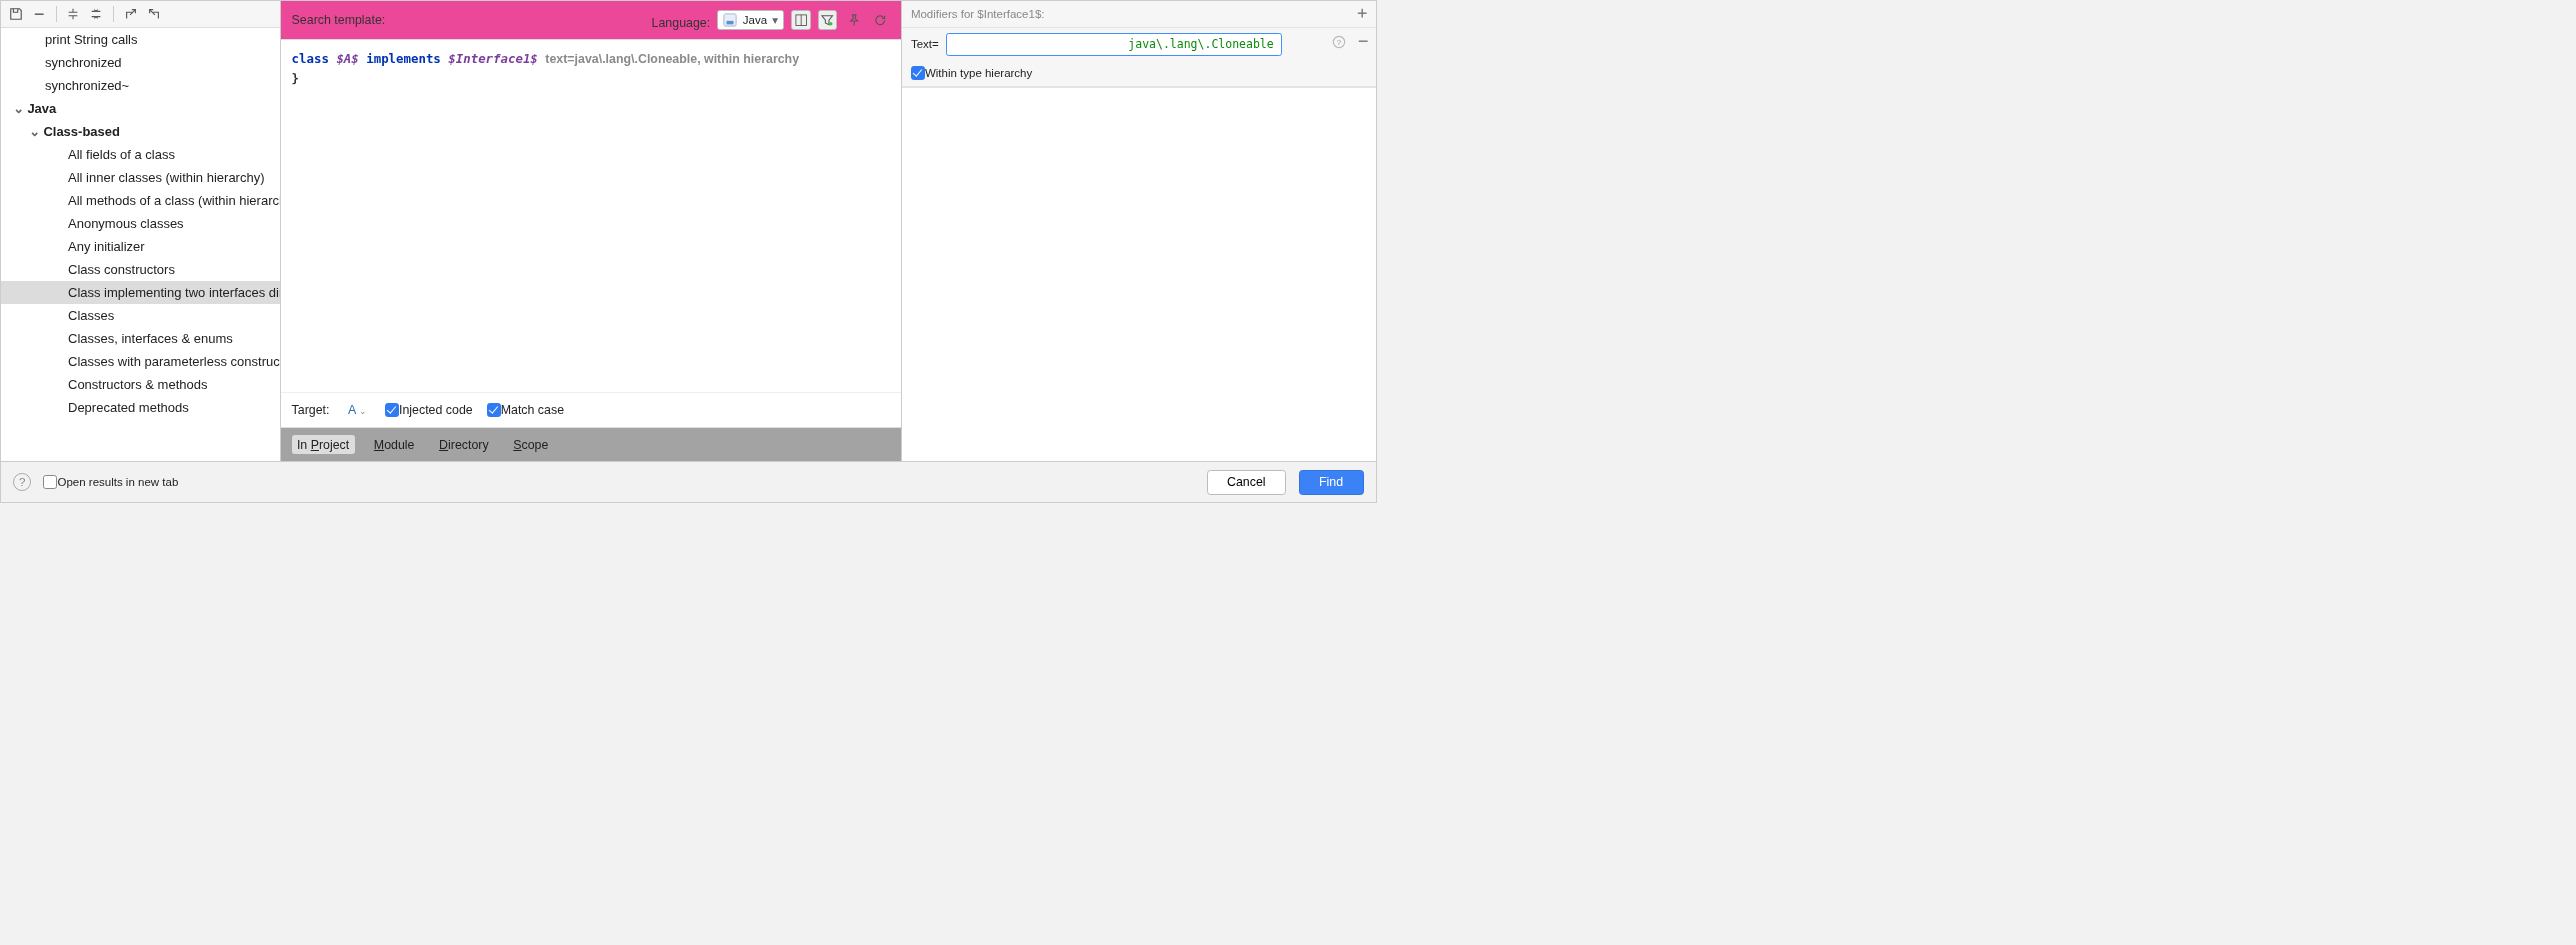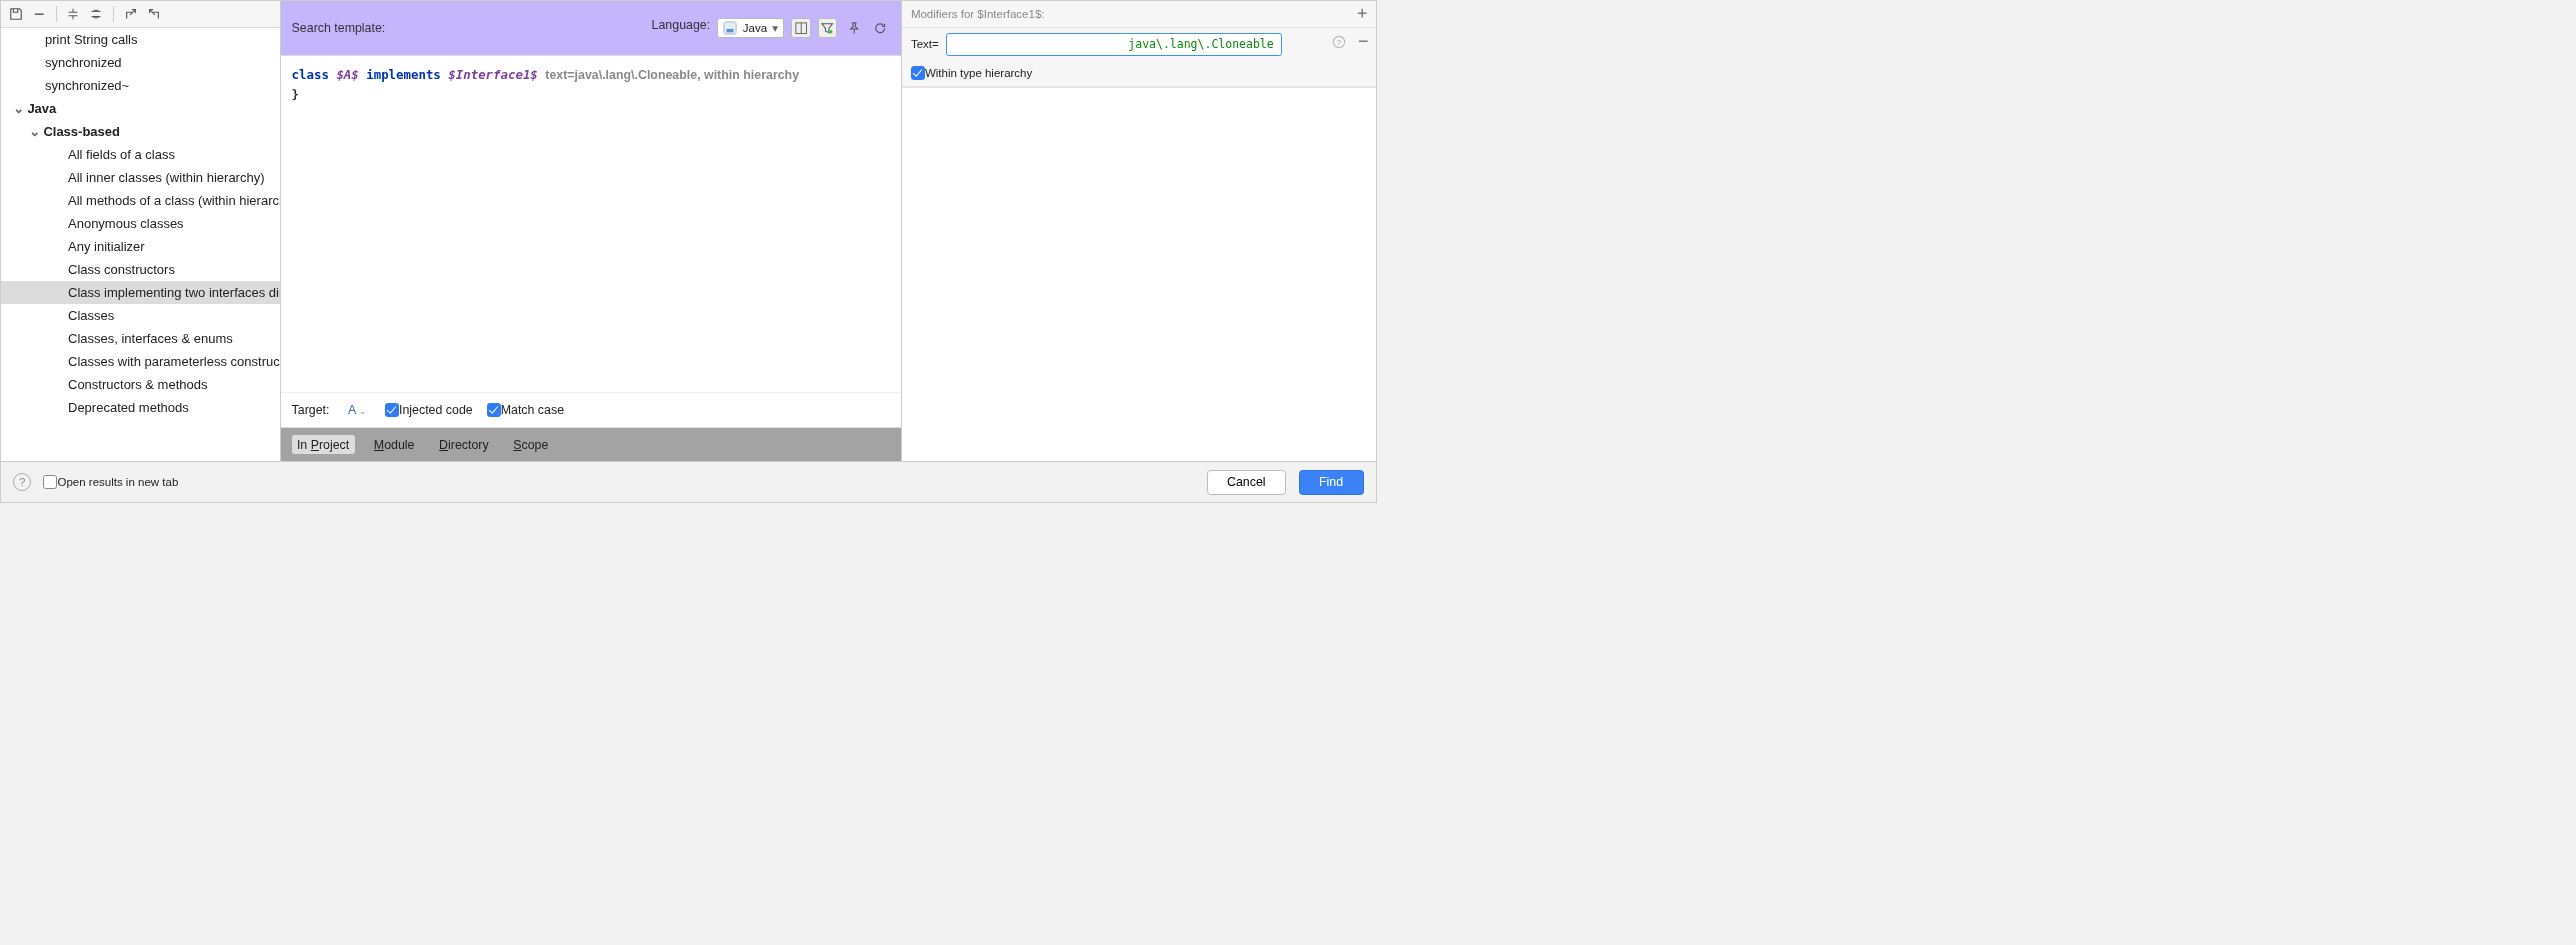--- a/index.html
+++ b/index.html
@@ -28,23 +28,23 @@
 .tree-row.sel { background: #dcdcdc; }
 .tree-indent-1 { padding-left: 44px; }
 .tree-indent-2 { padding-left: 67px; }
 .tree-chevron { width: 14px; display: inline-block; color: #666; text-align: center; margin-right: 1.8px; }
 .tree-row.bold { font-weight: 600; }
 .tree-row.node0 { padding-left: 10.6px; }
 .tree-row.node1 { padding-left: 26.6px; }
 
 
 .main { flex: 1; display: flex; flex-direction: column; border-right: 0.9px solid #ccc; background: #fff; }
-.main-header { height: 55px; display: flex; align-items: center; padding: 0 10.6px; background: #c4b5fd; border-bottom: 0.9px solid #ddd; gap: 8.9px; }
+.main-header { height: 39px; display: flex; align-items: center; padding: 0 10.6px; background: #ec4899; border-bottom: 0.9px solid #ddd; gap: 8.9px; }
 .main-header-left { font-size: 12.4px; color: #333; }
-.main-header-right { margin-left: auto; display: flex; align-items: flex-start; gap: 7px; }
+.main-header-right { margin-left: auto; display: flex; align-items: flex-end; gap: 7px; }
 .lang-label { font-size: 12.4px; color: #333; }
 .lang-select { display: inline-flex; align-items: center; border: 0.9px solid #bbb; border-radius: 2.7px; background: #fff; padding: 1.8px 5.3px; gap: 5.3px; font-size: 11.5px; }
 .lang-select svg { width: 14px; height: 14px; }
 .sq-btn { width: 19.5px; height: 19.5px; display: inline-flex; align-items: center; justify-content: center; border: 0.9px solid #bbb; border-radius: 2.7px; background: #efefef; color: #555; cursor: pointer; }
 .sq-btn.lite { border: none; background: transparent; }
 
 .editor { flex: 1; padding: 8.9px 10.6px; font-family: "Menlo","Consolas",monospace; font-size: 12.4px; line-height: 19.5px; color: #333; white-space: pre; overflow: hidden; font-weight: bold; }
 .kw { color: #0033b3; }
 .var { color: #7a3e9d; font-style: italic; }
 .hint { color: #8a8a8a; font-style: normal; font-family: -apple-system, Arial, sans-serif; }

